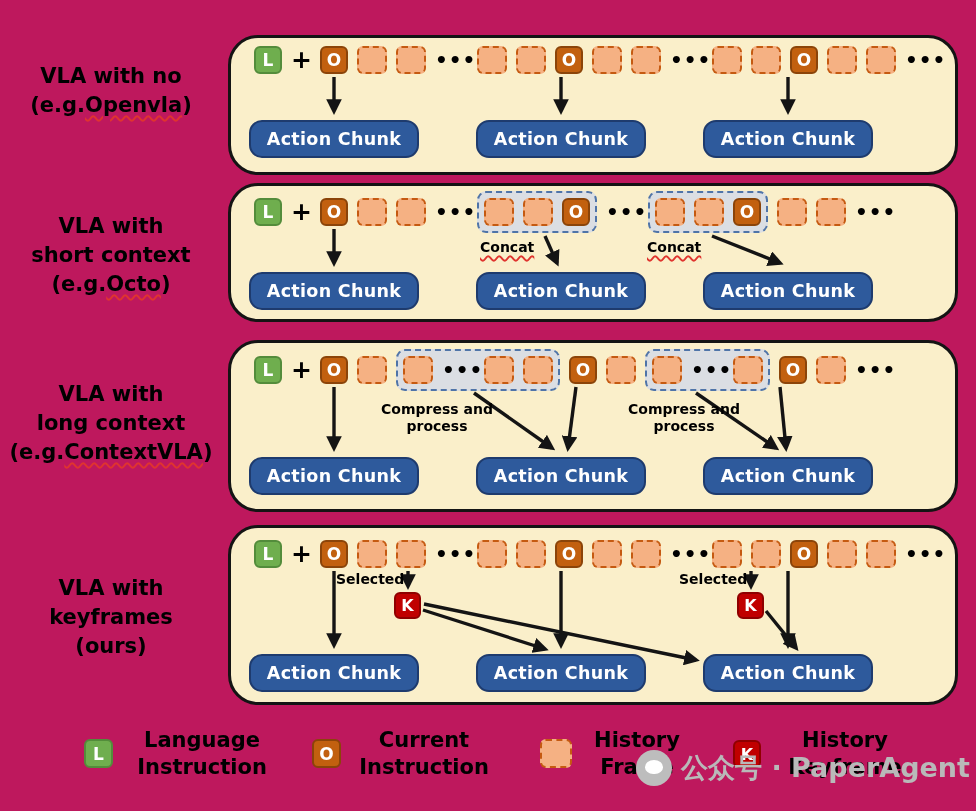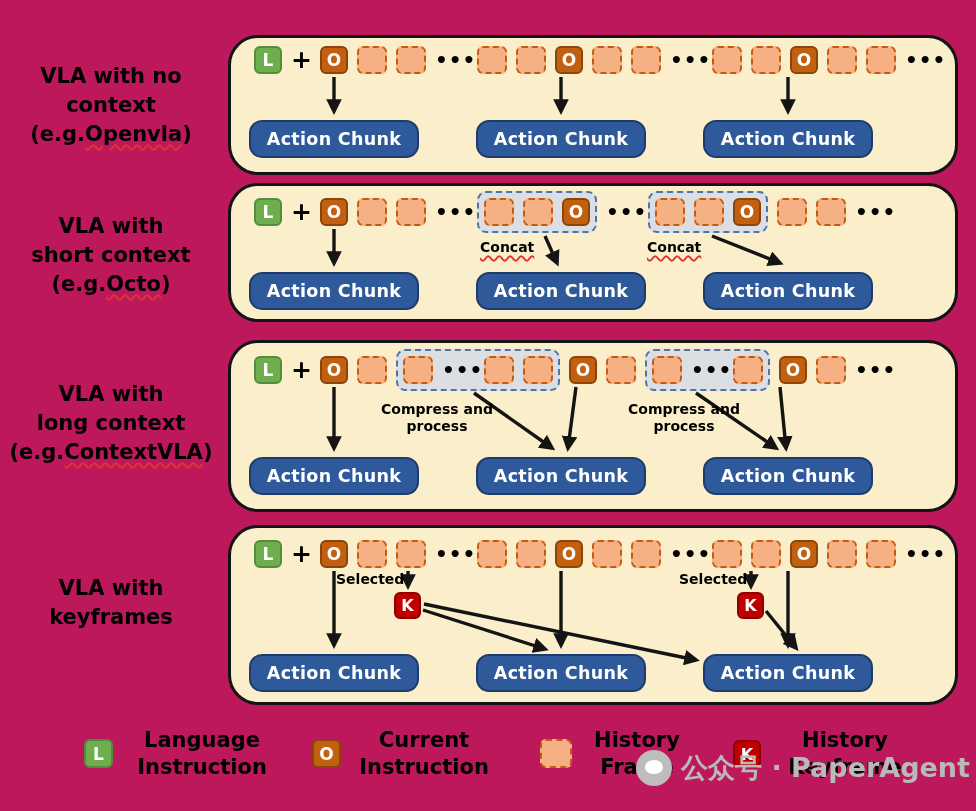--- a/index.html
+++ b/index.html
@@ -70,36 +70,36 @@
     background:#fff; border-radius:50% 50% 46% 46%;
   }
 </style>
 </head>
 <body>
 
 <div id="canvas">
 
   <div class="rowlabel" style="top:62px">
     <div>VLA with no</div>
-    <div>context</div>
     <div><span>(e.g.</span><span class="misspell">Openvla</span><span>)</span></div>
   </div>
   <div class="rowlabel" style="top:212px">
     <div>VLA with</div>
     <div>short context</div>
     <div><span>(e.g.</span><span class="misspell">Octo</span><span>)</span></div>
   </div>
   <div class="rowlabel" style="top:380px">
     <div>VLA with</div>
     <div>long context</div>
     <div><span>(e.g.</span><span class="misspell">ContextVLA</span><span>)</span></div>
   </div>
   <div class="rowlabel" style="top:574px">
     <div>VLA with</div>
     <div>keyframes</div>
+    <div><span>(ours)</span><span class="misspell"></span><span></span></div>
   </div>
 
   <div class="panel" style="top:35px;height:140px"></div>
   <div class="panel" style="top:183px;height:139px"></div>
   <div class="panel" style="top:340px;height:172px"></div>
   <div class="panel" style="top:525px;height:180px"></div>
 
   <div class="strip" style="left:254px;top:46px">
     <span class="t-box t-l">L</span>
     <span class="t-plus">+</span>

